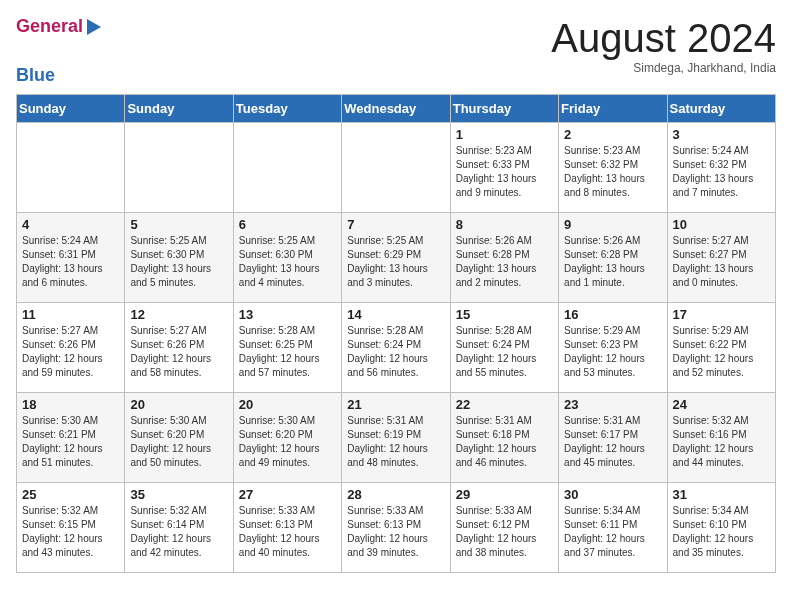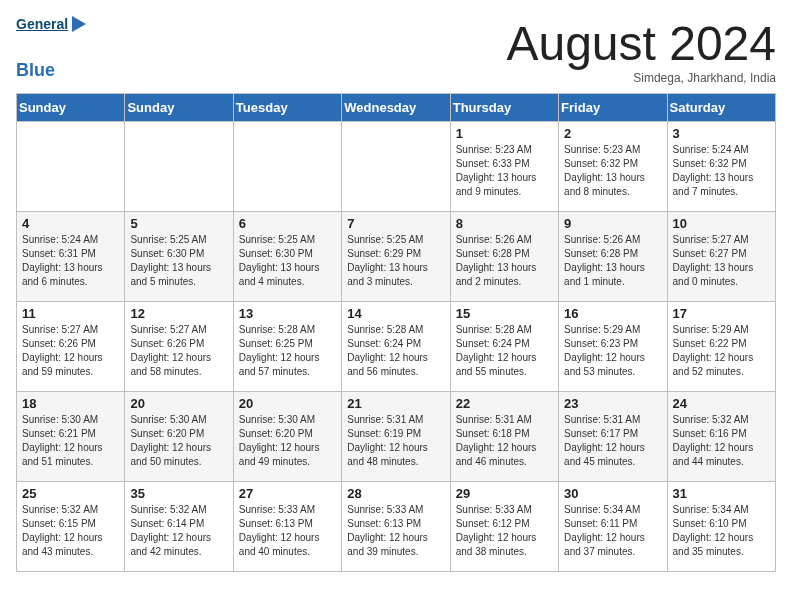--- a/index.html
+++ b/index.html
@@ -15,24 +15,23 @@
       justify-content: space-between;
       align-items: flex-start;
       margin-bottom: 8px;
     }
     .logo {
       display: flex;
       flex-direction: column;
       align-items: flex-start;
     }
     .logo-general {
-      font-size: 14px;
+      font-size: 18px;
       font-weight: bold;
-      color: #0c4a6e;
-      text-decoration: underline;
+      color: #be185d;
     }
     .logo-blue {
       font-size: 18px;
       font-weight: bold;
       color: #2a6db5;
       margin-top: 28px;
     }
     .logo-arrow {
       display: inline-block;
       width: 0;
@@ -44,21 +43,21 @@
       vertical-align: middle;
     }
     .logo-row {
       display: flex;
       align-items: center;
     }
     .title-section {
       text-align: right;
     }
     .month-year {
-      font-size: 48px;
+      font-size: 40px;
       font-weight: normal;
       color: #222;
     }
     .location {
       font-size: 12px;
       color: #555;
     }
     table {
       width: 100%;
       border-collapse: collapse;

